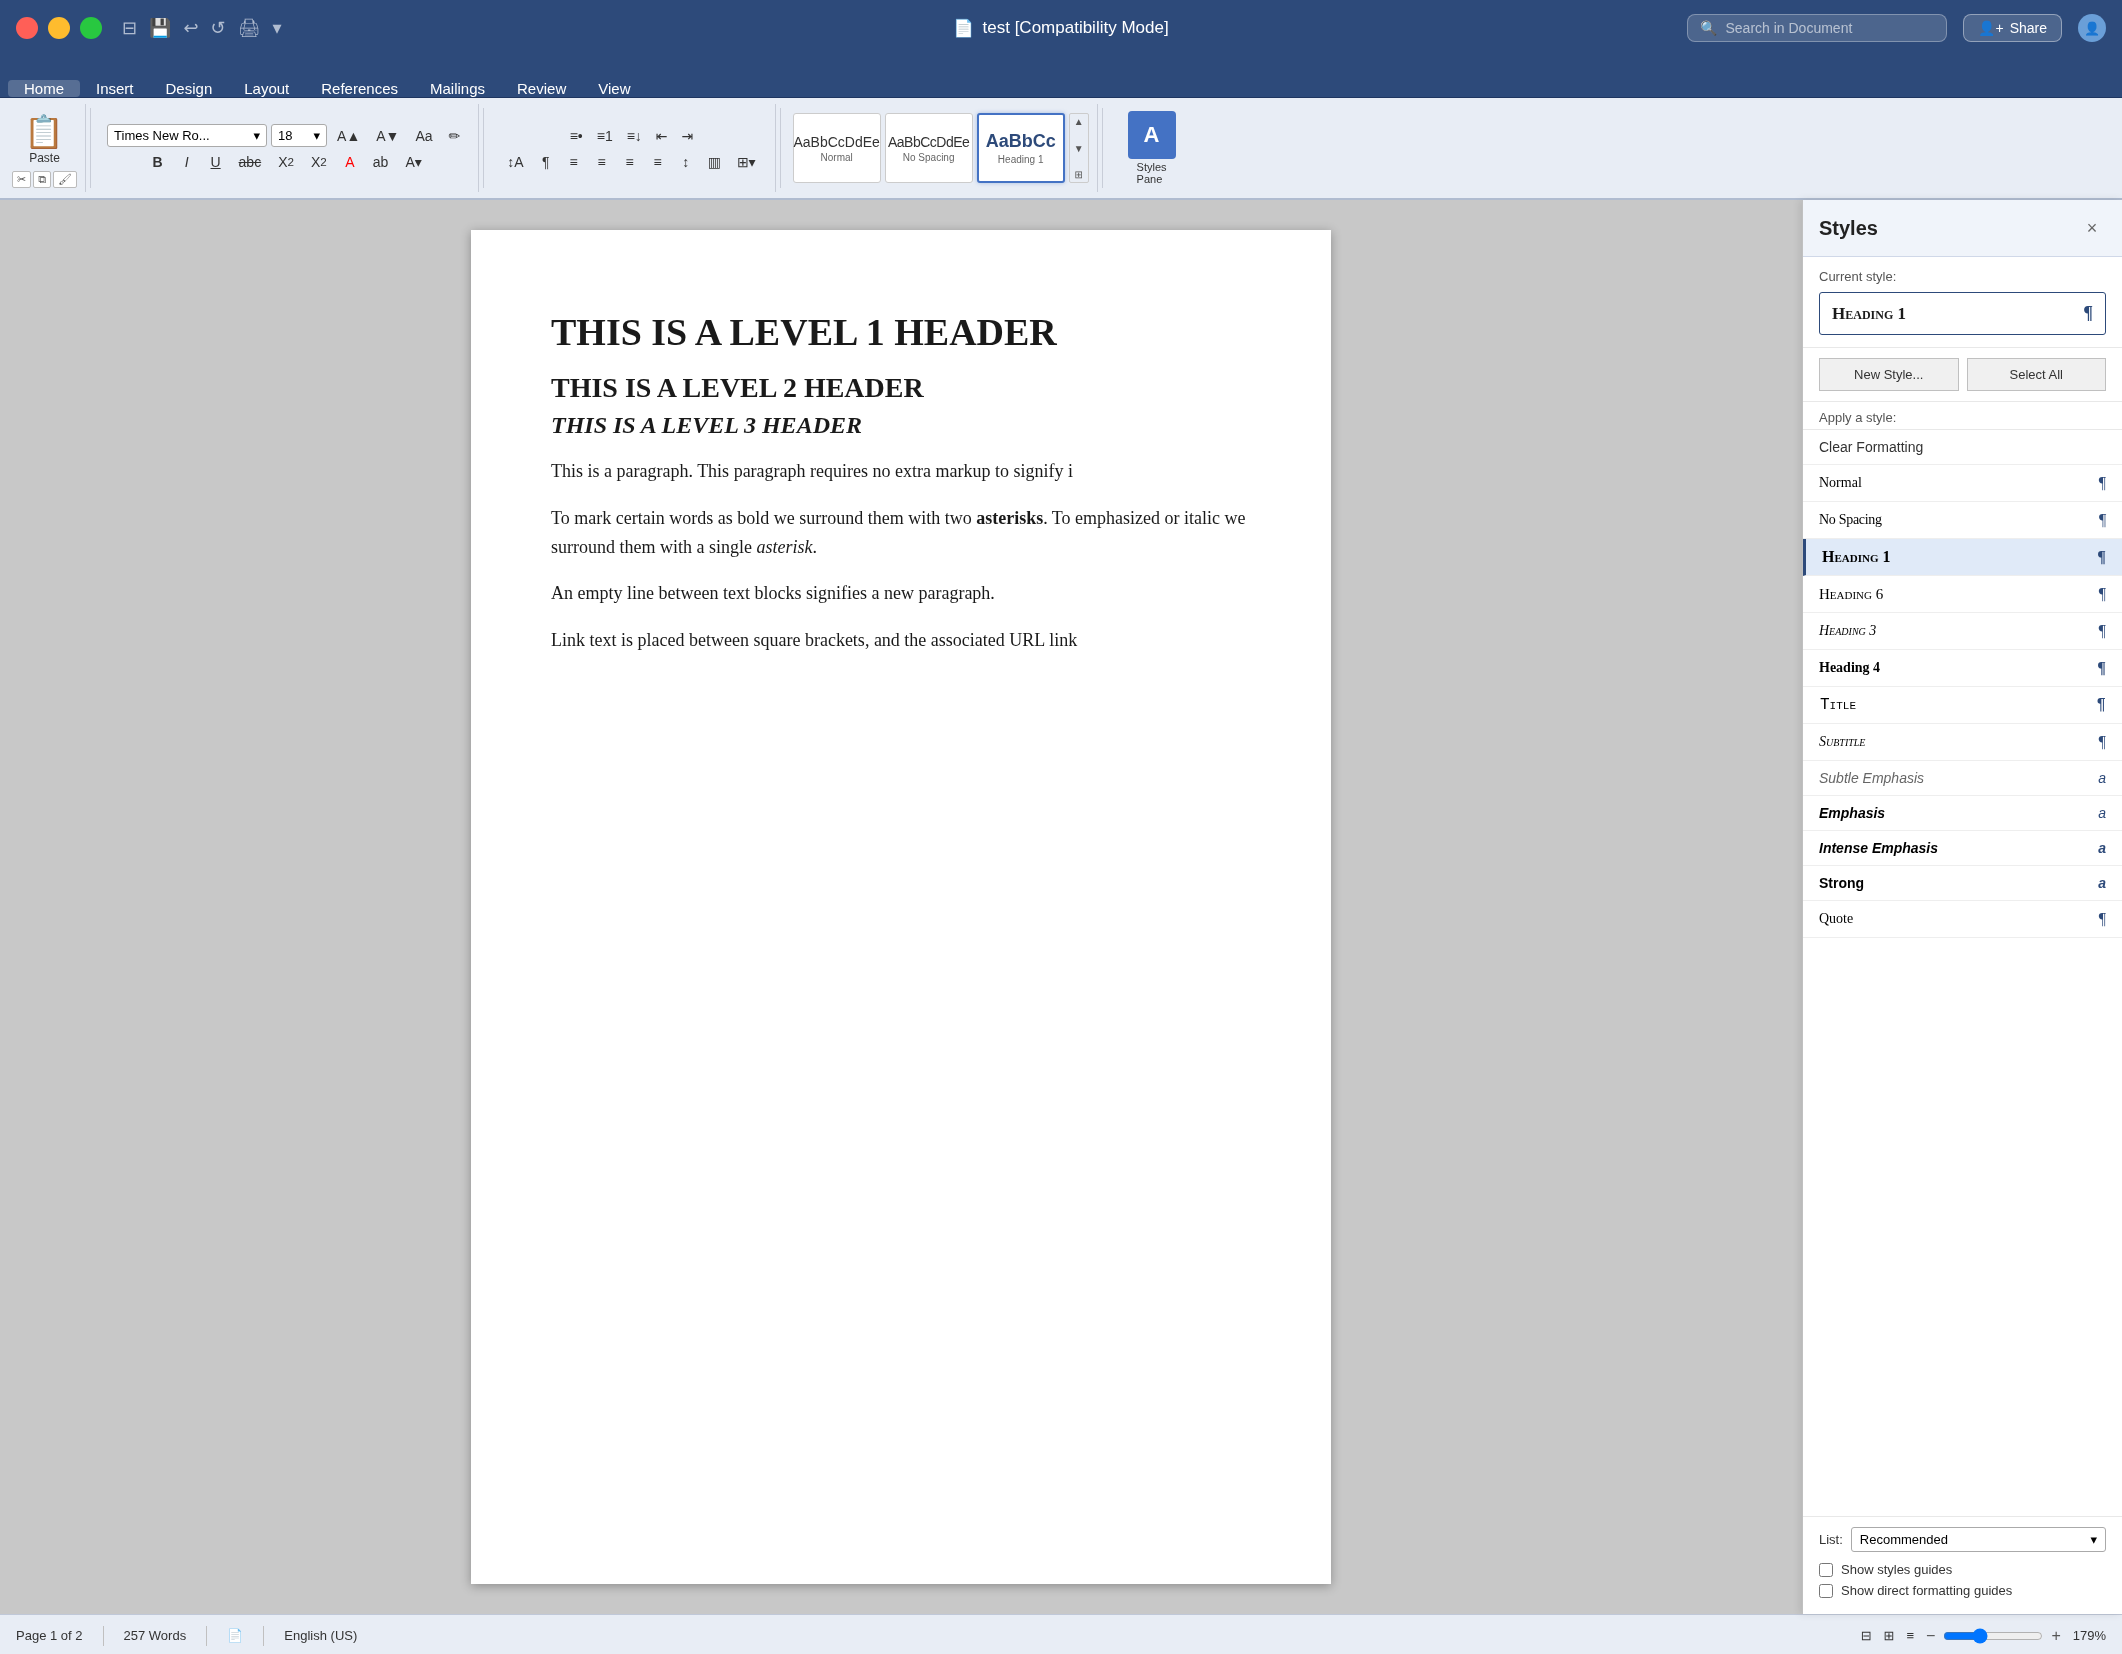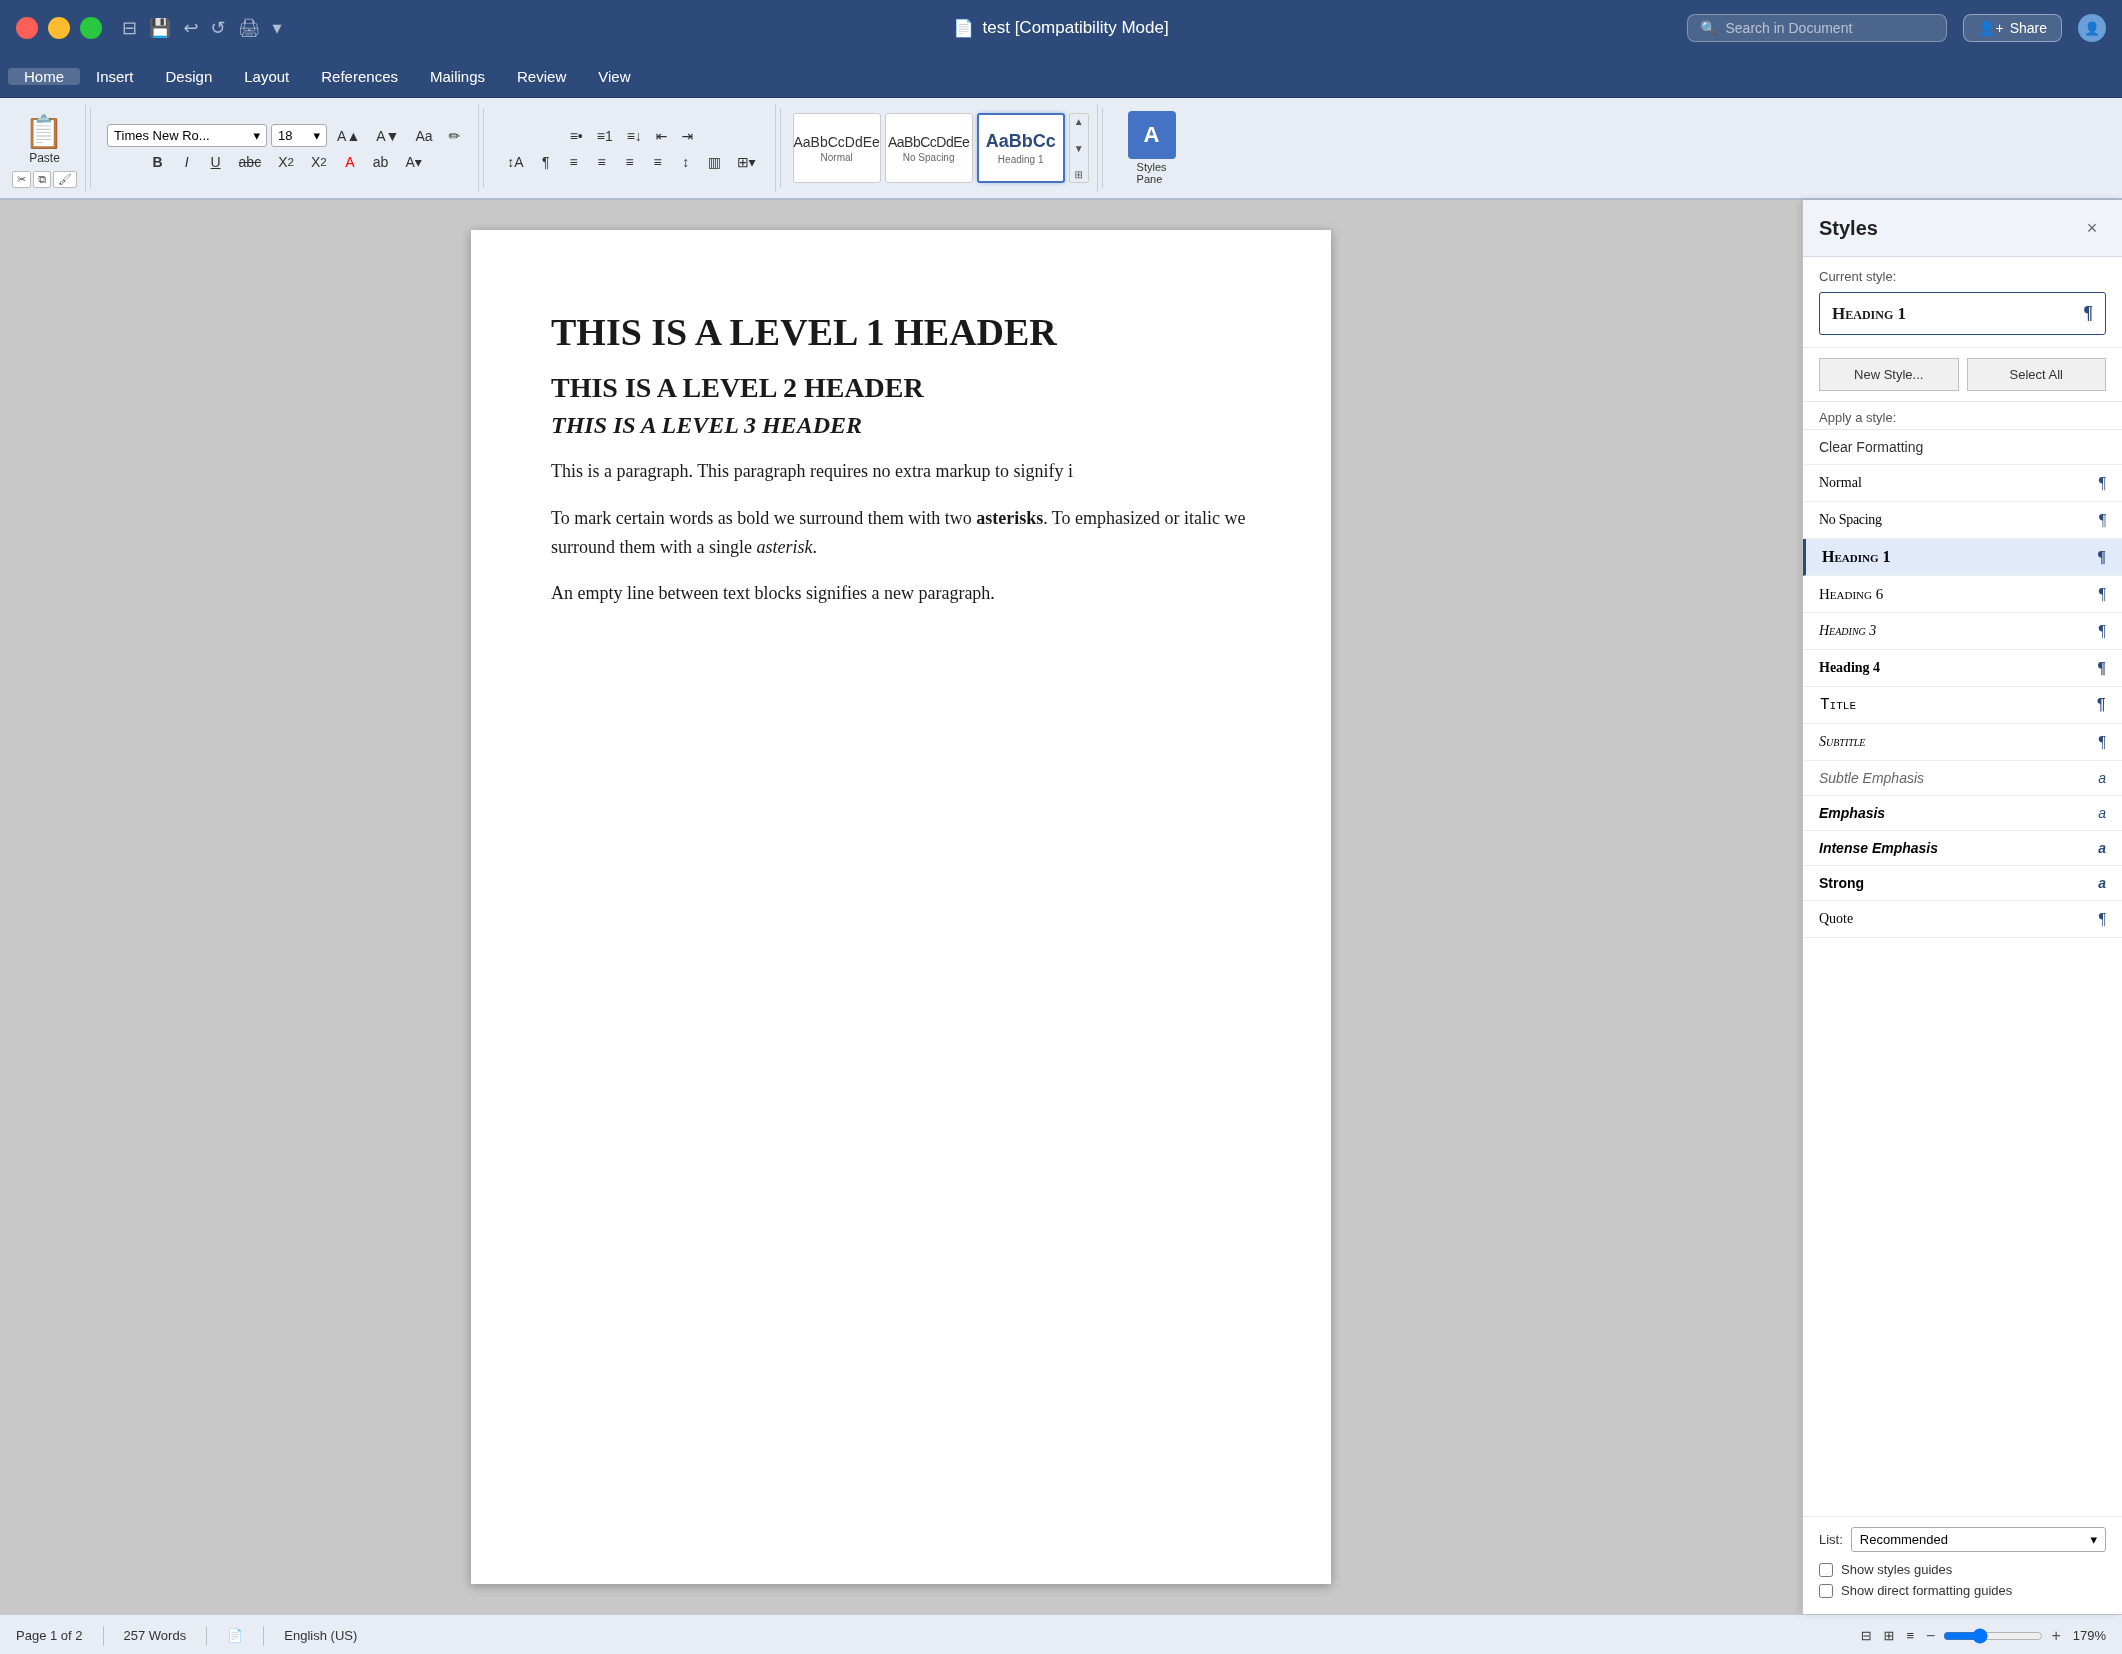--- a/index.html
+++ b/index.html
@@ -39,21 +39,21 @@
       border-radius: 8px; padding: 5px 14px; color: white; font-size: 14px; cursor: pointer;
       display: flex; align-items: center; gap: 6px;
     }
     .user-icon { width: 28px; height: 28px; border-radius: 50%; background: #6a9fd8; display: flex; align-items: center; justify-content: center; color: white; font-size: 13px; }
 
     
     .menu-bar {
       background: #2d4a7a;
       height: 42px;
       display: flex;
-      align-items: center;
+      align-items: flex-end;
       padding: 0 8px;
       border-bottom: 1px solid #1e3560;
     }
     .menu-item {
       padding: 0 16px;
       color: white;
       font-size: 15px;
       display: flex;
       align-items: center;
       cursor: pointer;
@@ -489,20 +489,21 @@
   <div class="document-area">
     <div class="document-page">
       <h1 class="doc-h1">THIS IS A LEVEL 1 HEADER</h1>
       <h2 class="doc-h2">THIS IS A LEVEL 2 HEADER</h2>
       <h3 class="doc-h3">THIS IS A LEVEL 3 HEADER</h3>
       <p class="doc-p">This is a paragraph. This paragraph requires no extra markup to signify i</p>
       <p class="doc-p">
         <span>To mark certain words as bold we surround them with two </span><strong>asterisks</strong><span>. To emphasized or italic we surround them with a single </span><em>asterisk</em><span>.</span>
       </p>
       <p class="doc-p">An empty line between text blocks signifies a new paragraph.</p>
+      <p class="doc-p">Link text is placed between square brackets, and the associated URL link</p>
     </div>
   </div>
 
   <div class="styles-panel">
     <div class="styles-panel-header">
       <span class="styles-panel-title">Styles</span>
       <button class="styles-close-btn">×</button>
     </div>
 
     <div class="styles-section">

